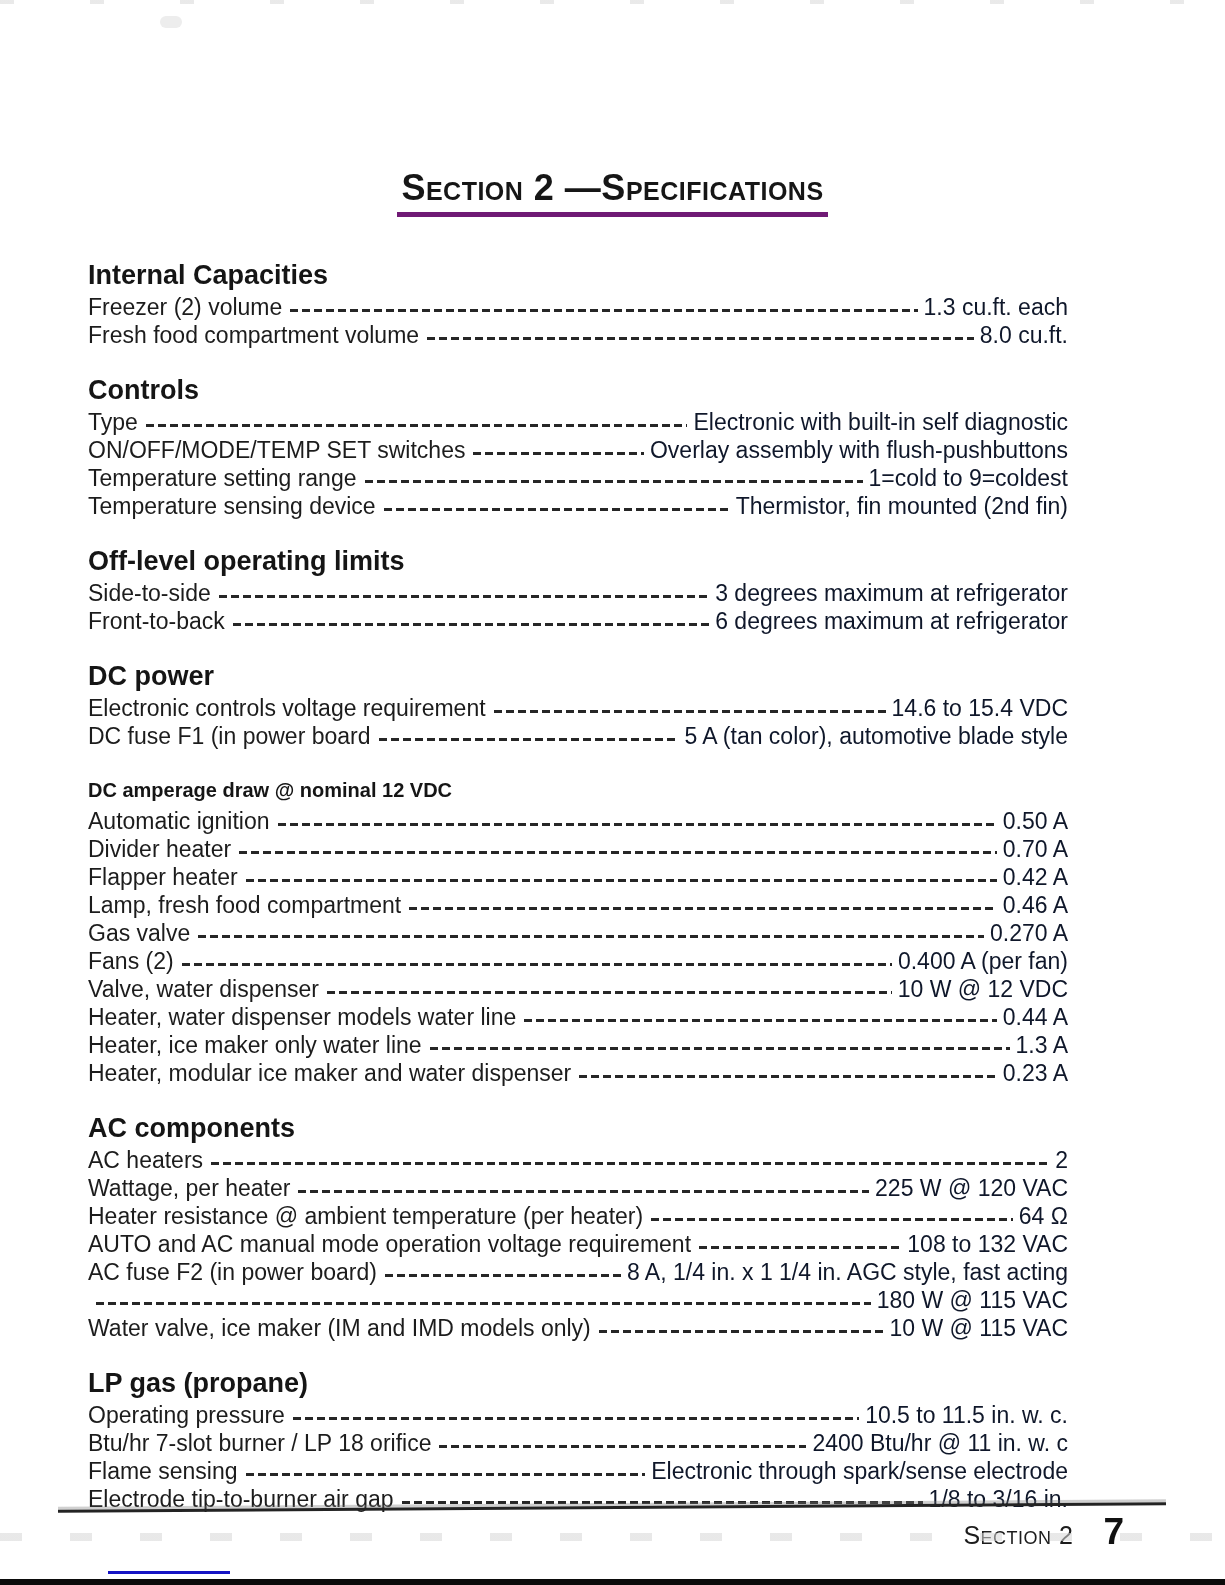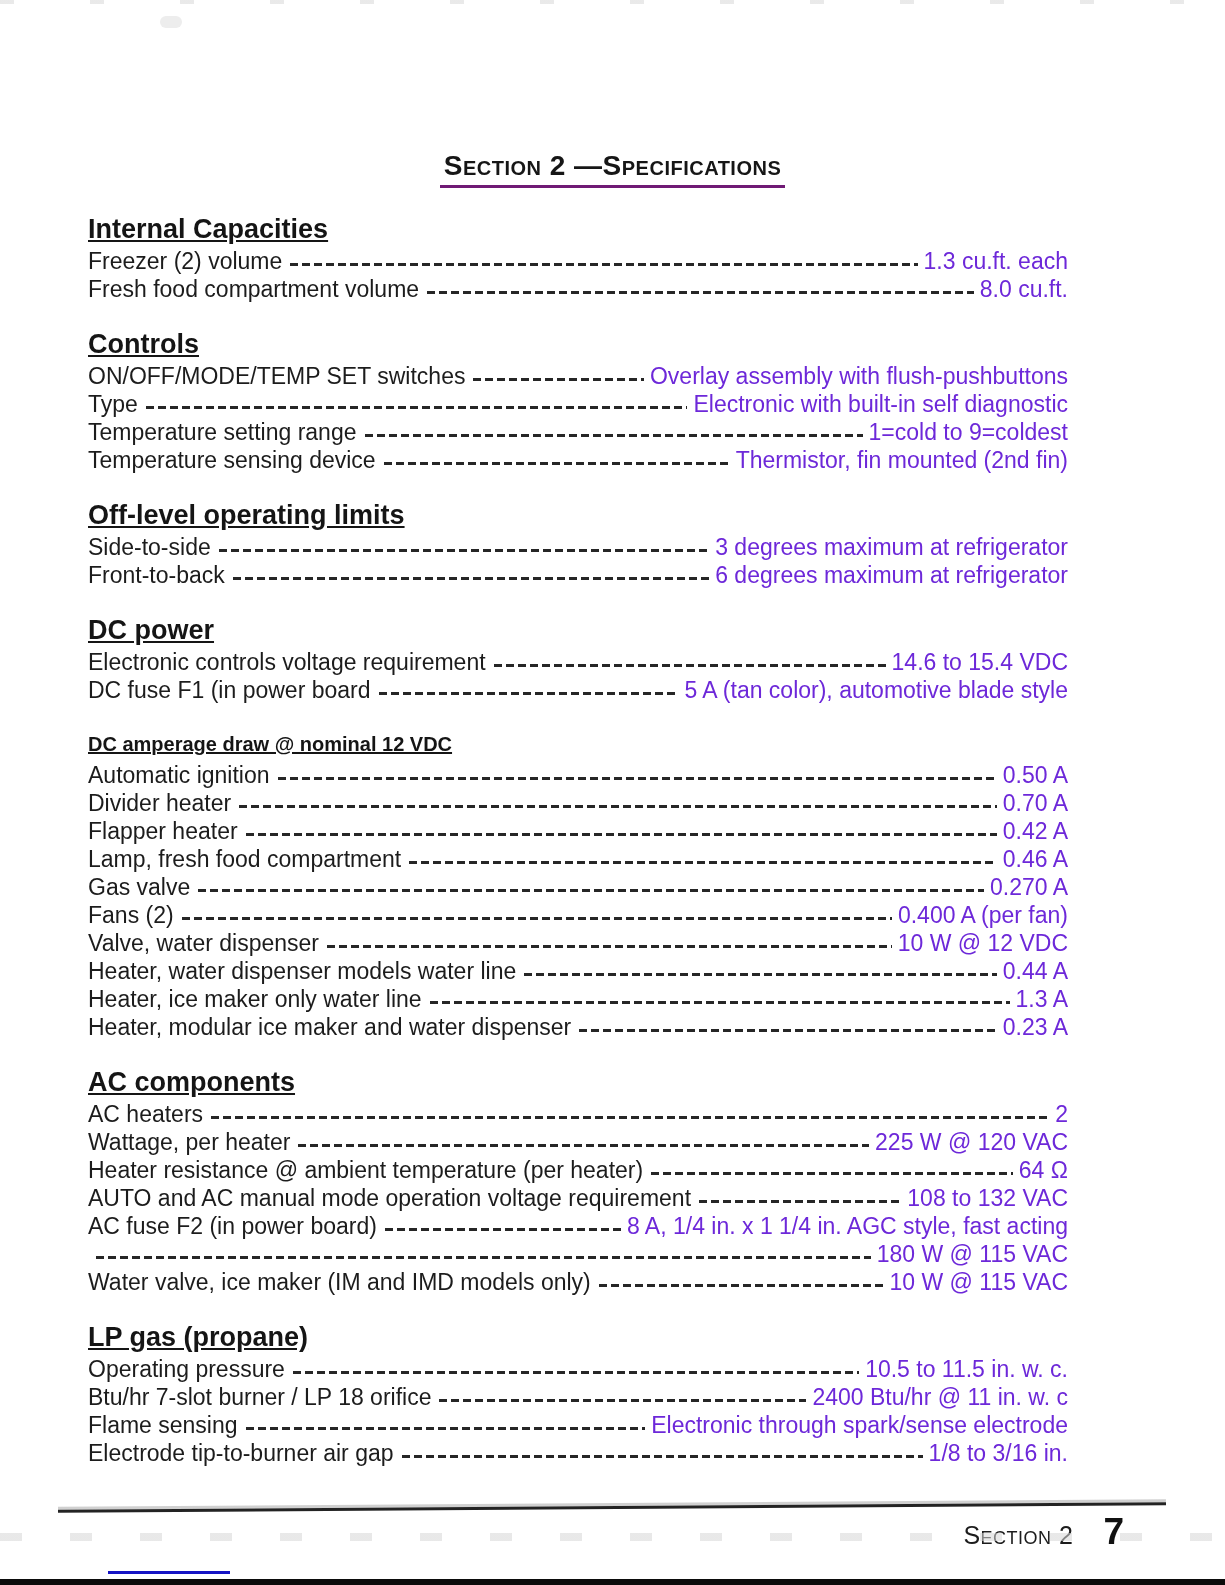--- a/index.html
+++ b/index.html
@@ -12,52 +12,51 @@
   .page {
     position: relative;
     width: 1225px; height: 1585px;
     background: #ffffff;
     overflow: hidden;
   }
   
   .title-wrap { padding-top: 150px; text-align: center; }
   .title {
     display: inline-block;
-    margin: 0;
-    font-size: 28px;
+    margin: 17px;
+    font-size: 36px;
     font-weight: bold;
     font-variant-caps: small-caps;
     letter-spacing: 0.5px;
     color: #161616;
-    border-bottom: 3px solid #701a75;
+    border-bottom: 5px solid #701a75;
     padding: 0 4px 3px 4px;
   }
   
   .content {
     padding: 0 157px 0 88px; 
   }
   .spec-section { margin-top: 26px; }
   .section-heading {
     margin: 0 0 3px 0;
     font-size: 27px;
     line-height: 30px;
     font-weight: bold;
     color: #151515;
-    text-decoration: underline;
   }
   .section-heading.small { font-size: 20px; line-height: 28px; }
   .spec-row {
     display: flex;
     align-items: baseline;
     font-size: 23px;
     line-height: 28px;
     white-space: nowrap;
   }
   .spec-row .label { flex: 0 0 auto; color: #1c1c1c; text-align: center; }
-  .spec-row .value { flex: 0 0 auto; color: #6d28d9; }
+  .spec-row .value { flex: 0 0 auto; color: #0f172a; }
   .spec-row .leader {
     flex: 1 1 auto;
     min-width: 18px;
     height: 3px;
     margin: 0 6px 0 8px;
     align-self: center;
     position: relative;
     top: 3px;
     background: repeating-linear-gradient(90deg,
       #262626 0px, #262626 8px,
@@ -149,29 +148,29 @@
     <span class="leader"></span>
     <span class="value">8.0 cu.ft.</span>
   </div>
 </div>
   </section>
 
   <section class="spec-section">
     <h2 class="section-heading">Controls</h2>
     <div class="rows">
   <div class="spec-row">
+    <span class="label">Type</span>
+    <span class="leader"></span>
+    <span class="value">Electronic with built-in self diagnostic</span>
+  </div>
+
+  <div class="spec-row">
     <span class="label">ON/OFF/MODE/TEMP SET switches</span>
     <span class="leader"></span>
     <span class="value">Overlay assembly with flush-pushbuttons</span>
-  </div>
-
-  <div class="spec-row">
-    <span class="label">Type</span>
-    <span class="leader"></span>
-    <span class="value">Electronic with built-in self diagnostic</span>
   </div>
 
   <div class="spec-row">
     <span class="label">Temperature setting range</span>
     <span class="leader"></span>
     <span class="value">1=cold to 9=coldest</span>
   </div>
 
   <div class="spec-row">
     <span class="label">Temperature sensing device</span>

